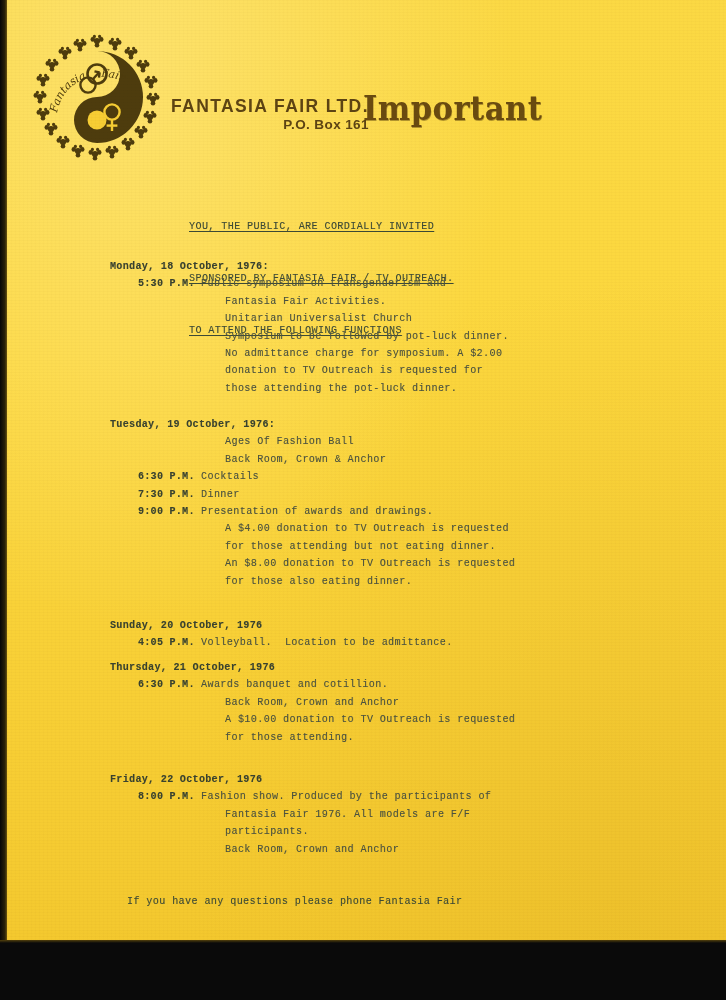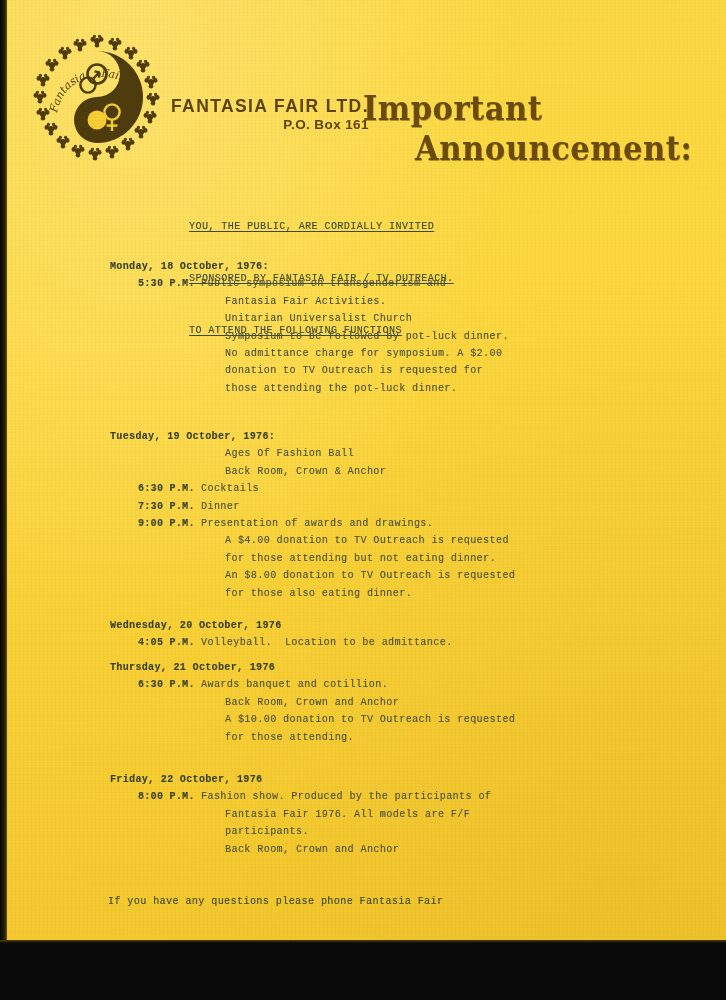--- a/index.html
+++ b/index.html
@@ -127,25 +127,25 @@
 
   .day {
     font-weight: bold;
     color: #39422f;
     letter-spacing: .35px;
     font-family: Liberation Mono, monospace;
   }
 
   .sect { left: 103px; }
   .s-mon  { top: 258px; }
-  .s-tue  { top: 428px; }
+  .s-tue  { top: 416px; }
   .s-wed  { top: 617px; }
   .s-thu  { top: 659px; }
   .s-fri  { top: 771px; }
-  .footer { left: 101px; top: 858px; }
+  .footer { left: 120px; top: 858px; }
 
   .row { display: block; white-space: pre; }
   .ind1 { padding-left: 28px; }     
   .ind2 { padding-left: 115px; }    
 </style>
 </head>
 <body>
 
 <div class="scan">
 
@@ -220,32 +220,31 @@
       </svg>
     </div>
 
     <div class="lh-block">
       <div class="lh-name">FANTASIA FAIR LTD.</div>
       <div class="lh-addr">P.O. Box 161</div>
     </div>
 
     <div class="announce blackletter">
       <span class="l1">Important</span>
-      <span class="l2">Announcement:</span>
     </div>
 
     <div class="typed dark intro">
       <div class="row"><span>YOU, THE PUBLIC, ARE CORDIALLY INVITED</span></div>
       <div class="row"><span>SPONSORED BY FANTASIA FAIR / TV OUTREACH.</span></div>
       <div class="row"><span>TO ATTEND THE FOLLOWING FUNCTIONS</span></div>
     </div>
 
     <div class="typed sect s-mon"><div class="row day">Monday, 18 October, 1976:</div><div class="row ind1"><span class="darker">5:30 P.M. </span><span>Public symposium on transgenderism and</span></div><div class="row ind2"><span>Fantasia Fair Activities.</span></div><div class="row ind2"><span>Unitarian Universalist Church</span></div><div class="row ind2"><span>Symposium to be followed by pot-luck dinner.</span></div><div class="row ind2"><span>No admittance charge for symposium. A $2.00</span></div><div class="row ind2"><span>donation to TV Outreach is requested for</span></div><div class="row ind2"><span>those attending the pot-luck dinner.</span></div></div>
     <div class="typed sect s-tue"><div class="row day">Tuesday, 19 October, 1976:</div><div class="row ind2"><span>Ages Of Fashion Ball</span></div><div class="row ind2"><span>Back Room, Crown &amp; Anchor</span></div><div class="row ind1"><span class="darker">6:30 P.M. </span><span>Cocktails</span></div><div class="row ind1"><span class="darker">7:30 P.M. </span><span>Dinner</span></div><div class="row ind1"><span class="darker">9:00 P.M. </span><span>Presentation of awards and drawings.</span></div><div class="row ind2"><span>A $4.00 donation to TV Outreach is requested</span></div><div class="row ind2"><span>for those attending but not eating dinner.</span></div><div class="row ind2"><span>An $8.00 donation to TV Outreach is requested</span></div><div class="row ind2"><span>for those also eating dinner.</span></div></div>
-    <div class="typed sect s-wed"><div class="row day">Wednesday, 20 October, 1976</div><div class="row ind1"><span class="darker">4:05 P.M. </span><span>Volleyball.  Location to be admittance.</span></div></div>
+    <div class="typed sect s-wed"><div class="row day">Sunday, 20 October, 1976</div><div class="row ind1"><span class="darker">4:05 P.M. </span><span>Volleyball.  Location to be admittance.</span></div></div>
     <div class="typed sect s-thu"><div class="row day">Thursday, 21 October, 1976</div><div class="row ind1"><span class="darker">6:30 P.M. </span><span>Awards banquet and cotillion.</span></div><div class="row ind2"><span>Back Room, Crown and Anchor</span></div><div class="row ind2"><span>A $10.00 donation to TV Outreach is requested</span></div><div class="row ind2"><span>for those attending.</span></div></div>
     <div class="typed sect s-fri"><div class="row day">Friday, 22 October, 1976</div><div class="row ind1"><span class="darker">8:00 P.M. </span><span>Fashion show. Produced by the participants of</span></div><div class="row ind2"><span>Fantasia Fair 1976. All models are F/F</span></div><div class="row ind2"><span>participants.</span></div><div class="row ind2"><span>Back Room, Crown and Anchor</span></div></div>
 
     <div class="typed dark footer">
       <div class="row">If you have any questions please phone Fantasia Fair</div>
       
     </div>
 
   </div>
 

